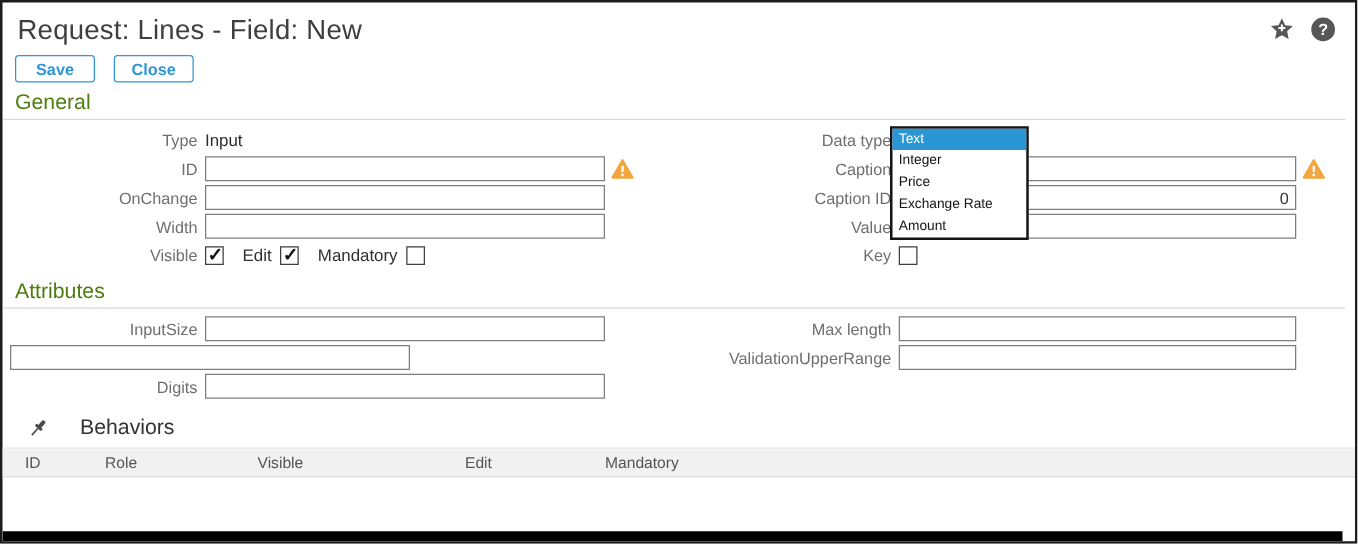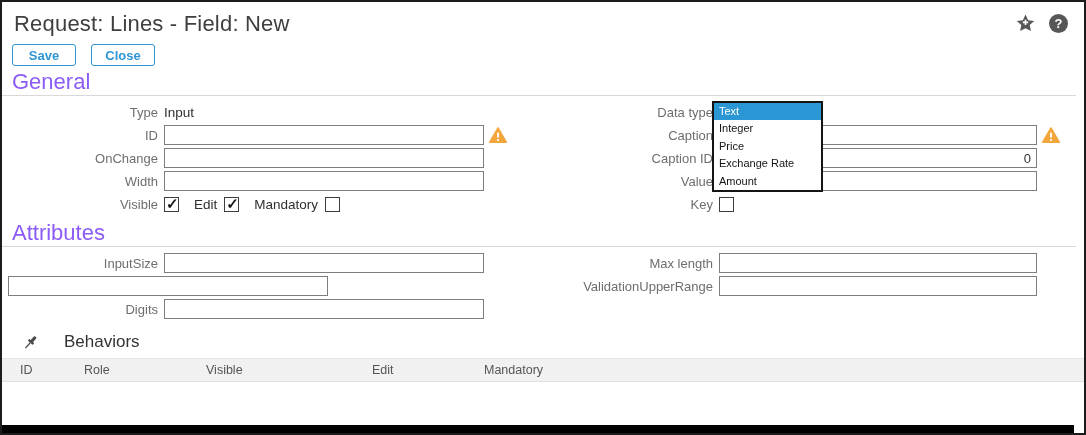--- a/index.html
+++ b/index.html
@@ -20,21 +20,21 @@
   .icon-btn { display: inline-flex; align-items: center; justify-content: center; cursor: pointer; }
   .help-circle { width: 19px; height: 19px; border-radius: 50%; background: #575757; color: #fff;
     font-size: 13px; font-weight: 700; display: flex; align-items: center; justify-content: center; }
 
   
   .toolbar { display: flex; gap: 15px; margin: 3px 0 0 10px; }
   .btn { background: #fff; border: 1px solid #3095d2; color: #2f96d3; font-family: "Liberation Sans", sans-serif;
     font-weight: 700; font-size: 13px; height: 22px; min-width: 64px; padding: 0 12px; border-radius: 3px; cursor: pointer; }
 
   
-  .section-h { margin: 5px 8px 0 0; padding: 0 0 3px 10px; font-size: 22px; color: #8b5cf6;
+  .section-h { margin: 5px 8px 0 0; padding: 0 0 3px 10px; font-size: 17px; color: #4d7c0f;
     border-bottom: 1px solid #d9d9d9; line-height: 21px; }
 
   
   .form { display: flex; padding: 6px 0 0 6px; }
   .col-left { width: 545px; flex: none; }
   .col-right { flex: 1; }
   .row { display: flex; align-items: center; min-height: 20px; margin-bottom: 3px; }
   .lbl { flex: none; width: 150px; text-align: right; color: #6e6e6e; font-size: 13px; margin-right: 6px; }
   .col-right .lbl, .lbl-wide { width: 160px; }
   .txt { height: 20px; border: 1px solid #7e7e7e; background: #fff; font-size: 13px; color: #333;

